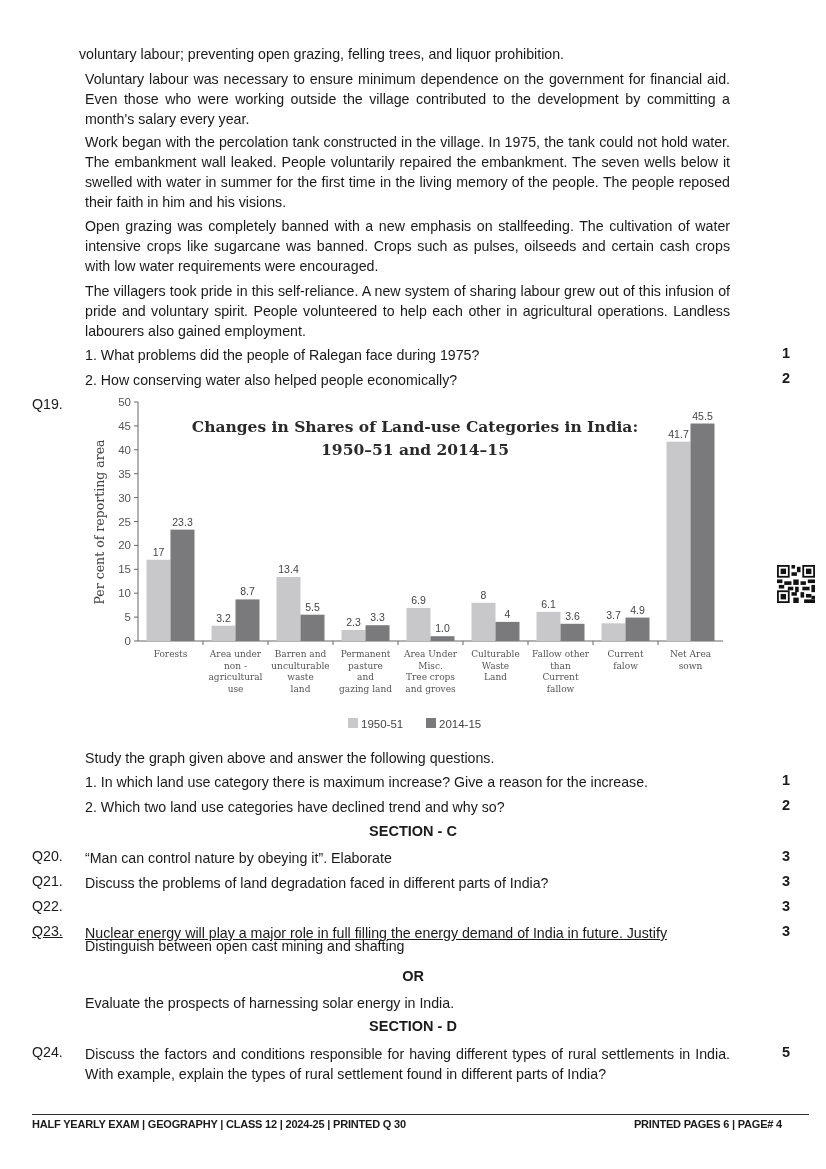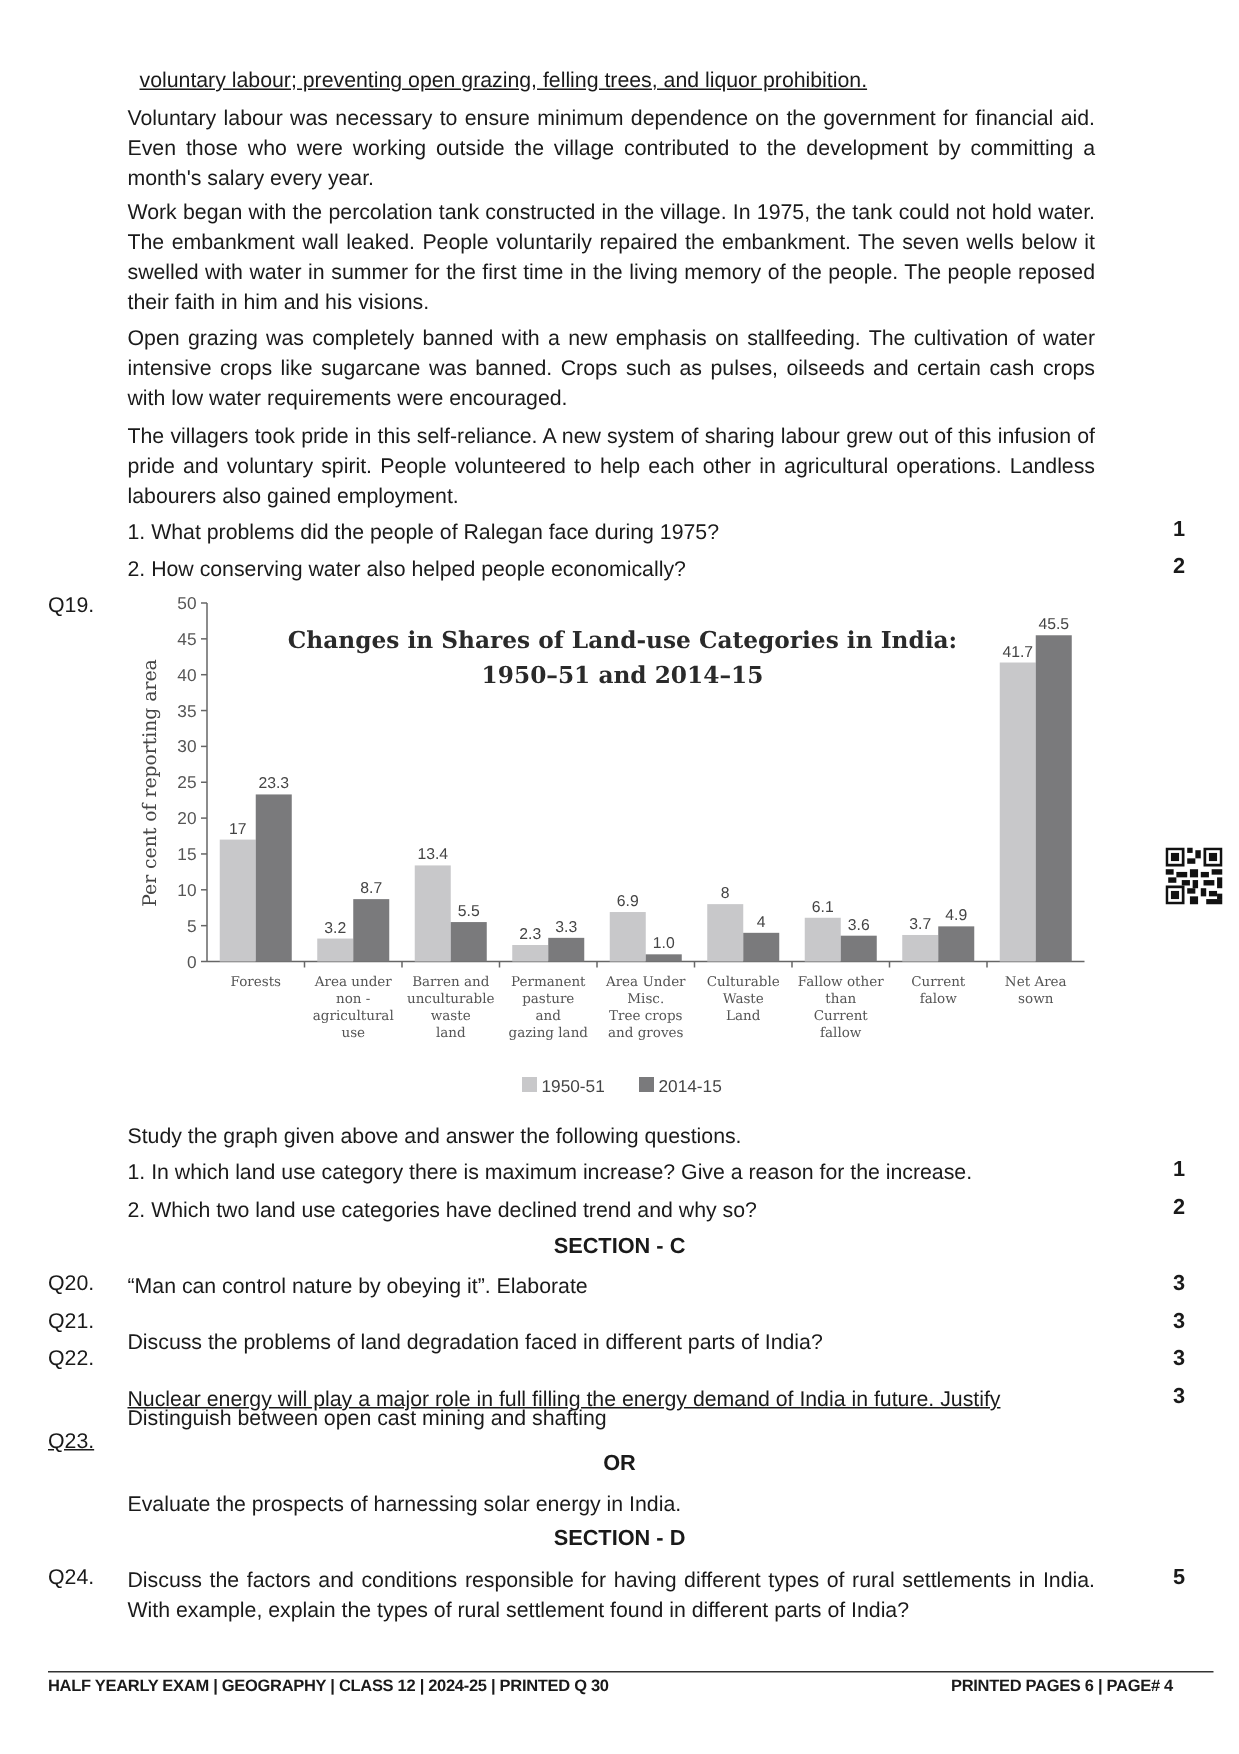--- a/index.html
+++ b/index.html
@@ -11,21 +11,21 @@
   .qn { position:absolute; left:32px; font-size:14.2px; }
   .sect { position:absolute; left:0; width:826px; text-align:center; font-weight:bold; font-size:14.5px; }
   .footer-line { position:absolute; left:32px; width:777px; top:1114px; height:1px; background:#333; }
   .footer { position:absolute; top:1118px; font-size:11px; font-weight:bold; letter-spacing:-0.2px; }
   #chart { position:absolute; left:80px; top:392px; }
   .qr { position:absolute; left:777px; top:565px; width:38px; height:38px; }
 </style>
 </head>
 <body>
 
-<div class="p" style="left:93px;top:44px;width:645px;text-decoration:underline;">voluntary labour; preventing open grazing, felling trees, and liquor prohibition.</div>
+<div class="p" style="left:79px;top:44px;width:645px;">voluntary labour; preventing open grazing, felling trees, and liquor prohibition.</div>
 <div class="p just" style="left:85px;top:69px;width:645px;">Voluntary labour was necessary to ensure minimum dependence on the government for financial aid. Even those who were working outside the village contributed to the development by committing a month's salary every year.</div>
 <div class="p just" style="left:85px;top:132px;width:645px;">Work began with the percolation tank constructed in the village. In 1975, the tank could not hold water. The embankment wall leaked. People voluntarily repaired the embankment. The seven wells below it swelled with water in summer for the first time in the living memory of the people. The people reposed their faith in him and his visions.</div>
 <div class="p just" style="left:85px;top:216px;width:645px;">Open grazing was completely banned with a new emphasis on stallfeeding. The cultivation of water intensive crops like sugarcane was banned. Crops such as pulses, oilseeds and certain cash crops with low water requirements were encouraged.</div>
 <div class="p just" style="left:85px;top:281px;width:645px;">The villagers took pride in this self-reliance. A new system of sharing labour grew out of this infusion of pride and voluntary spirit. People volunteered to help each other in agricultural operations. Landless labourers also gained employment.</div>
 
 <div class="p" style="left:85px;top:345px;">1. What problems did the people of Ralegan face during 1975?</div>
 <div class="marks" style="top:345px;">1</div>
 <div class="p" style="left:85px;top:370px;">2. How conserving water also helped people economically?</div>
 <div class="marks" style="top:370px;">2</div>
 
@@ -191,28 +191,28 @@
 <div class="p" style="left:85px;top:797px;">2. Which two land use categories have declined trend and why so?</div>
 <div class="marks" style="top:797px;">2</div>
 
 <div class="sect" style="top:823px;">SECTION - C</div>
 
 <div class="qn" style="top:848px;">Q20.</div>
 <div class="p" style="left:85px;top:848px;width:645px;">“Man can control nature by obeying it”. Elaborate</div>
 <div class="marks" style="top:848px;">3</div>
 
 <div class="qn" style="top:873px;">Q21.</div>
-<div class="p" style="left:85px;top:873px;width:645px;margin-top:12px;">Discuss the problems of land degradation faced in different parts of India?</div>
+<div class="p" style="left:85px;top:873px;width:645px;">Discuss the problems of land degradation faced in different parts of India?</div>
 <div class="marks" style="top:873px;">3</div>
 
 <div class="qn" style="top:898px;">Q22.</div>
 <div class="p" style="left:85px;top:936px;width:645px;">Distinguish between open cast mining and shafting</div>
 <div class="marks" style="top:898px;">3</div>
 
-<div class="qn" style="top:953px;text-decoration:underline;">Q23.</div>
+<div class="qn" style="top:923px;text-decoration:underline;">Q23.</div>
 <div class="p just" style="left:85px;top:923px;width:645px;text-decoration:underline;">Nuclear energy will play a major role in full filling the energy demand of India in future. Justify</div>
 <div class="marks" style="top:923px;">3</div>
 
 <div class="sect" style="top:968px;text-decoration:none;">OR</div>
 <div class="p" style="left:85px;top:993px;">Evaluate the prospects of harnessing solar energy in India.</div>
 
 <div class="sect" style="top:1018px;">SECTION - D</div>
 <div class="qn" style="top:1044px;">Q24.</div>
 <div class="p just" style="left:85px;top:1044px;width:645px;">Discuss the factors and conditions responsible for having different types of rural settlements in India. With example, explain the types of rural settlement found in different parts of India?</div>
 <div class="marks" style="top:1044px;">5</div>

